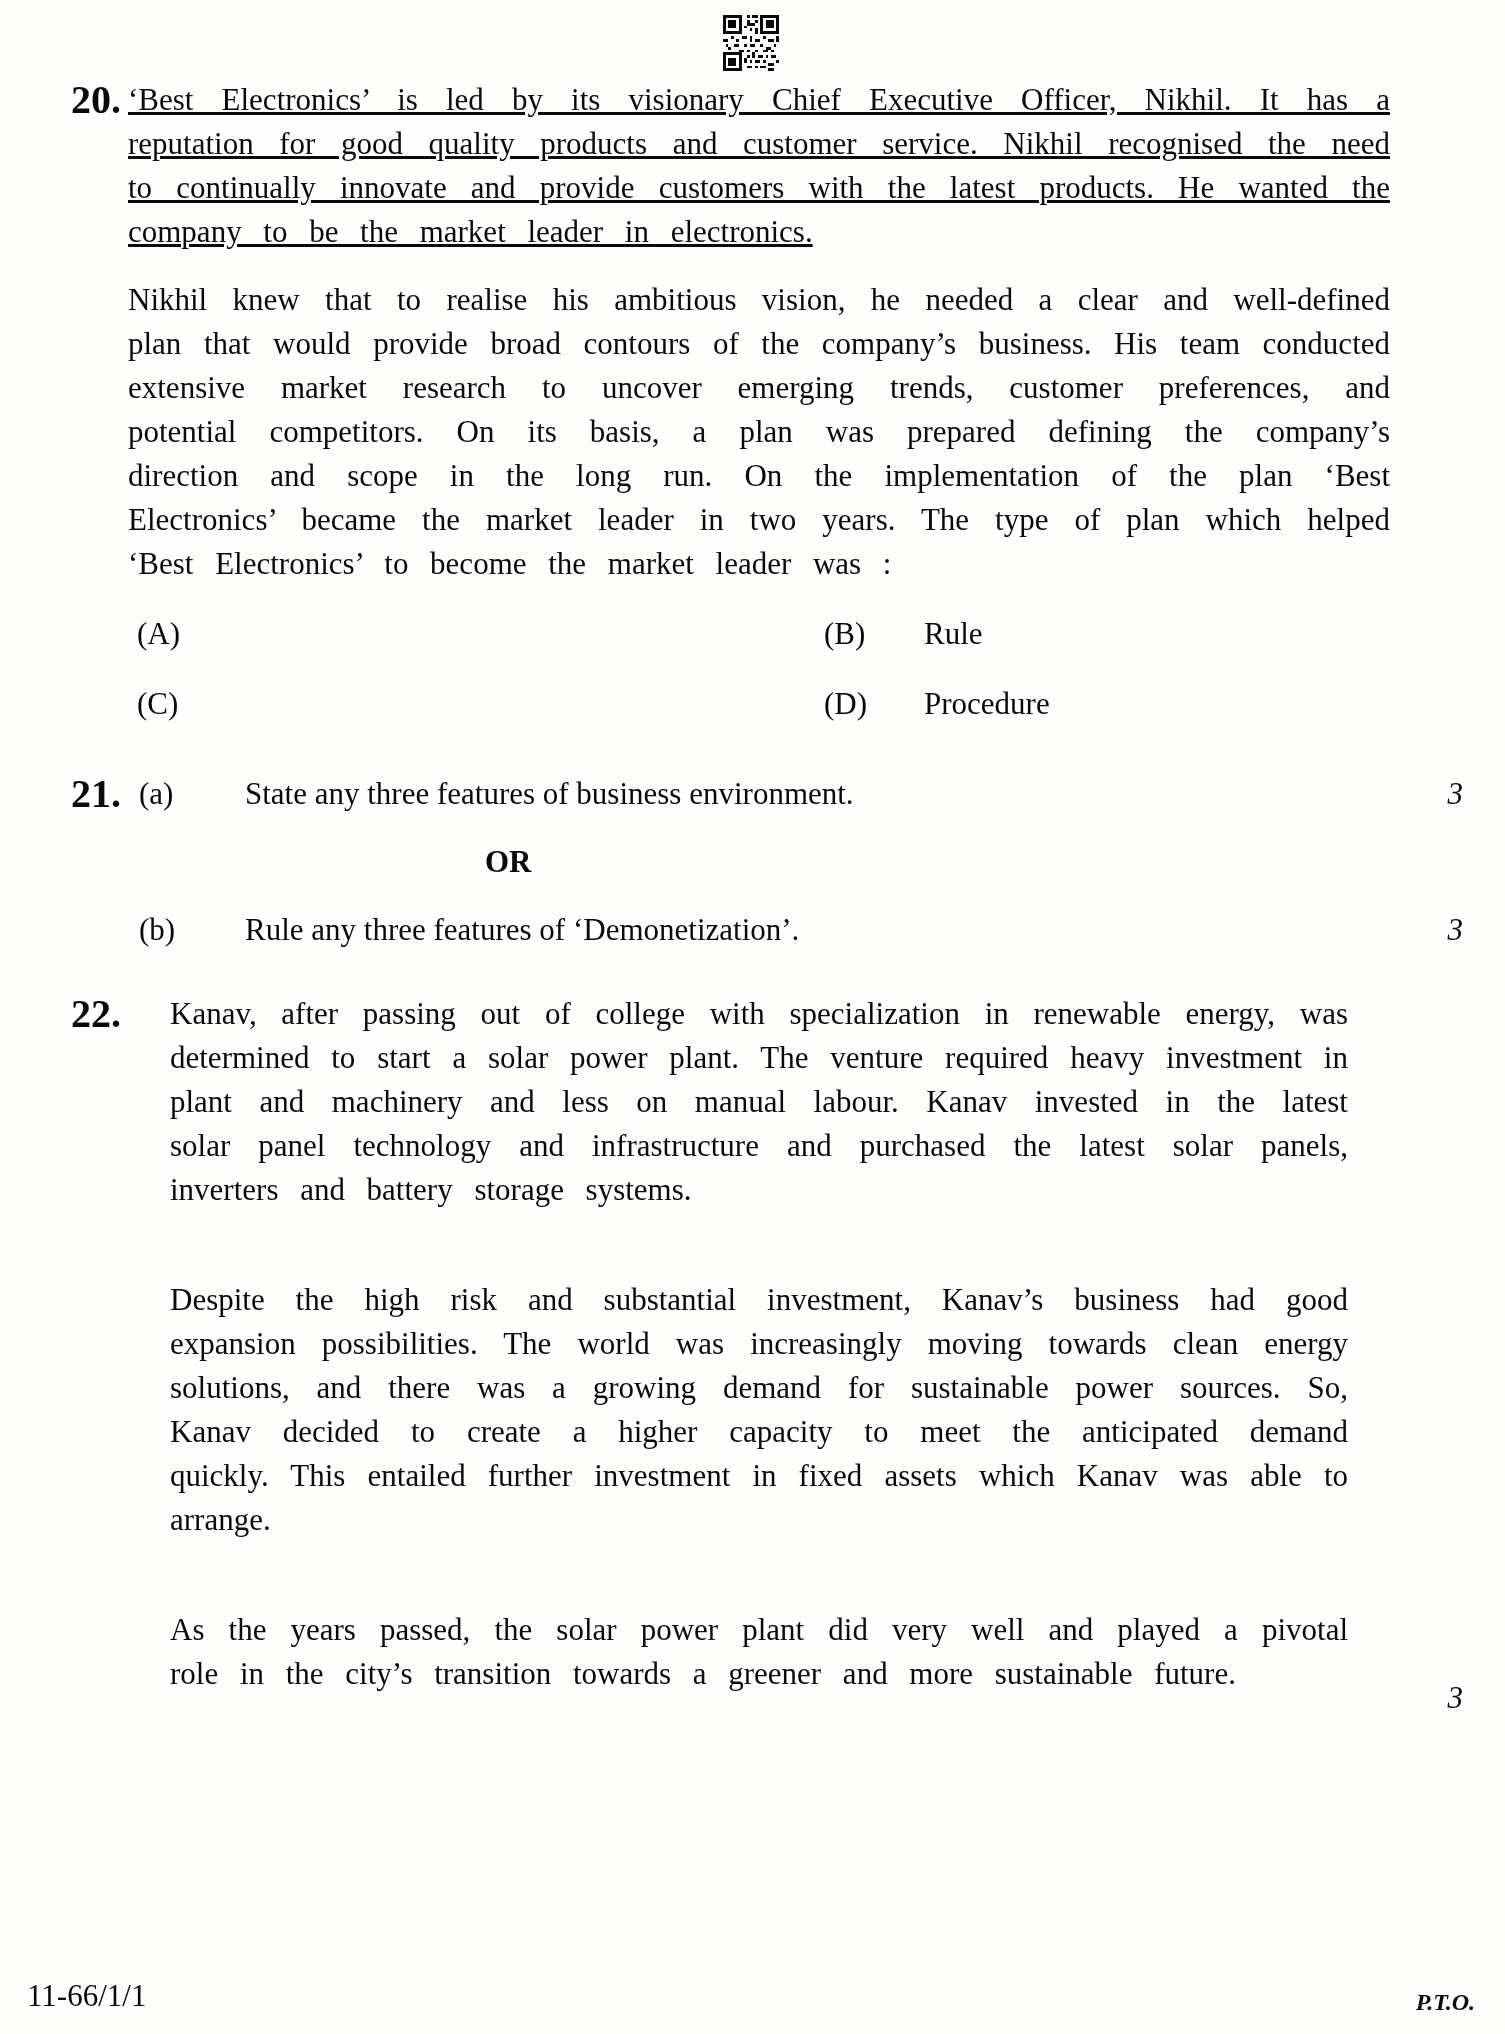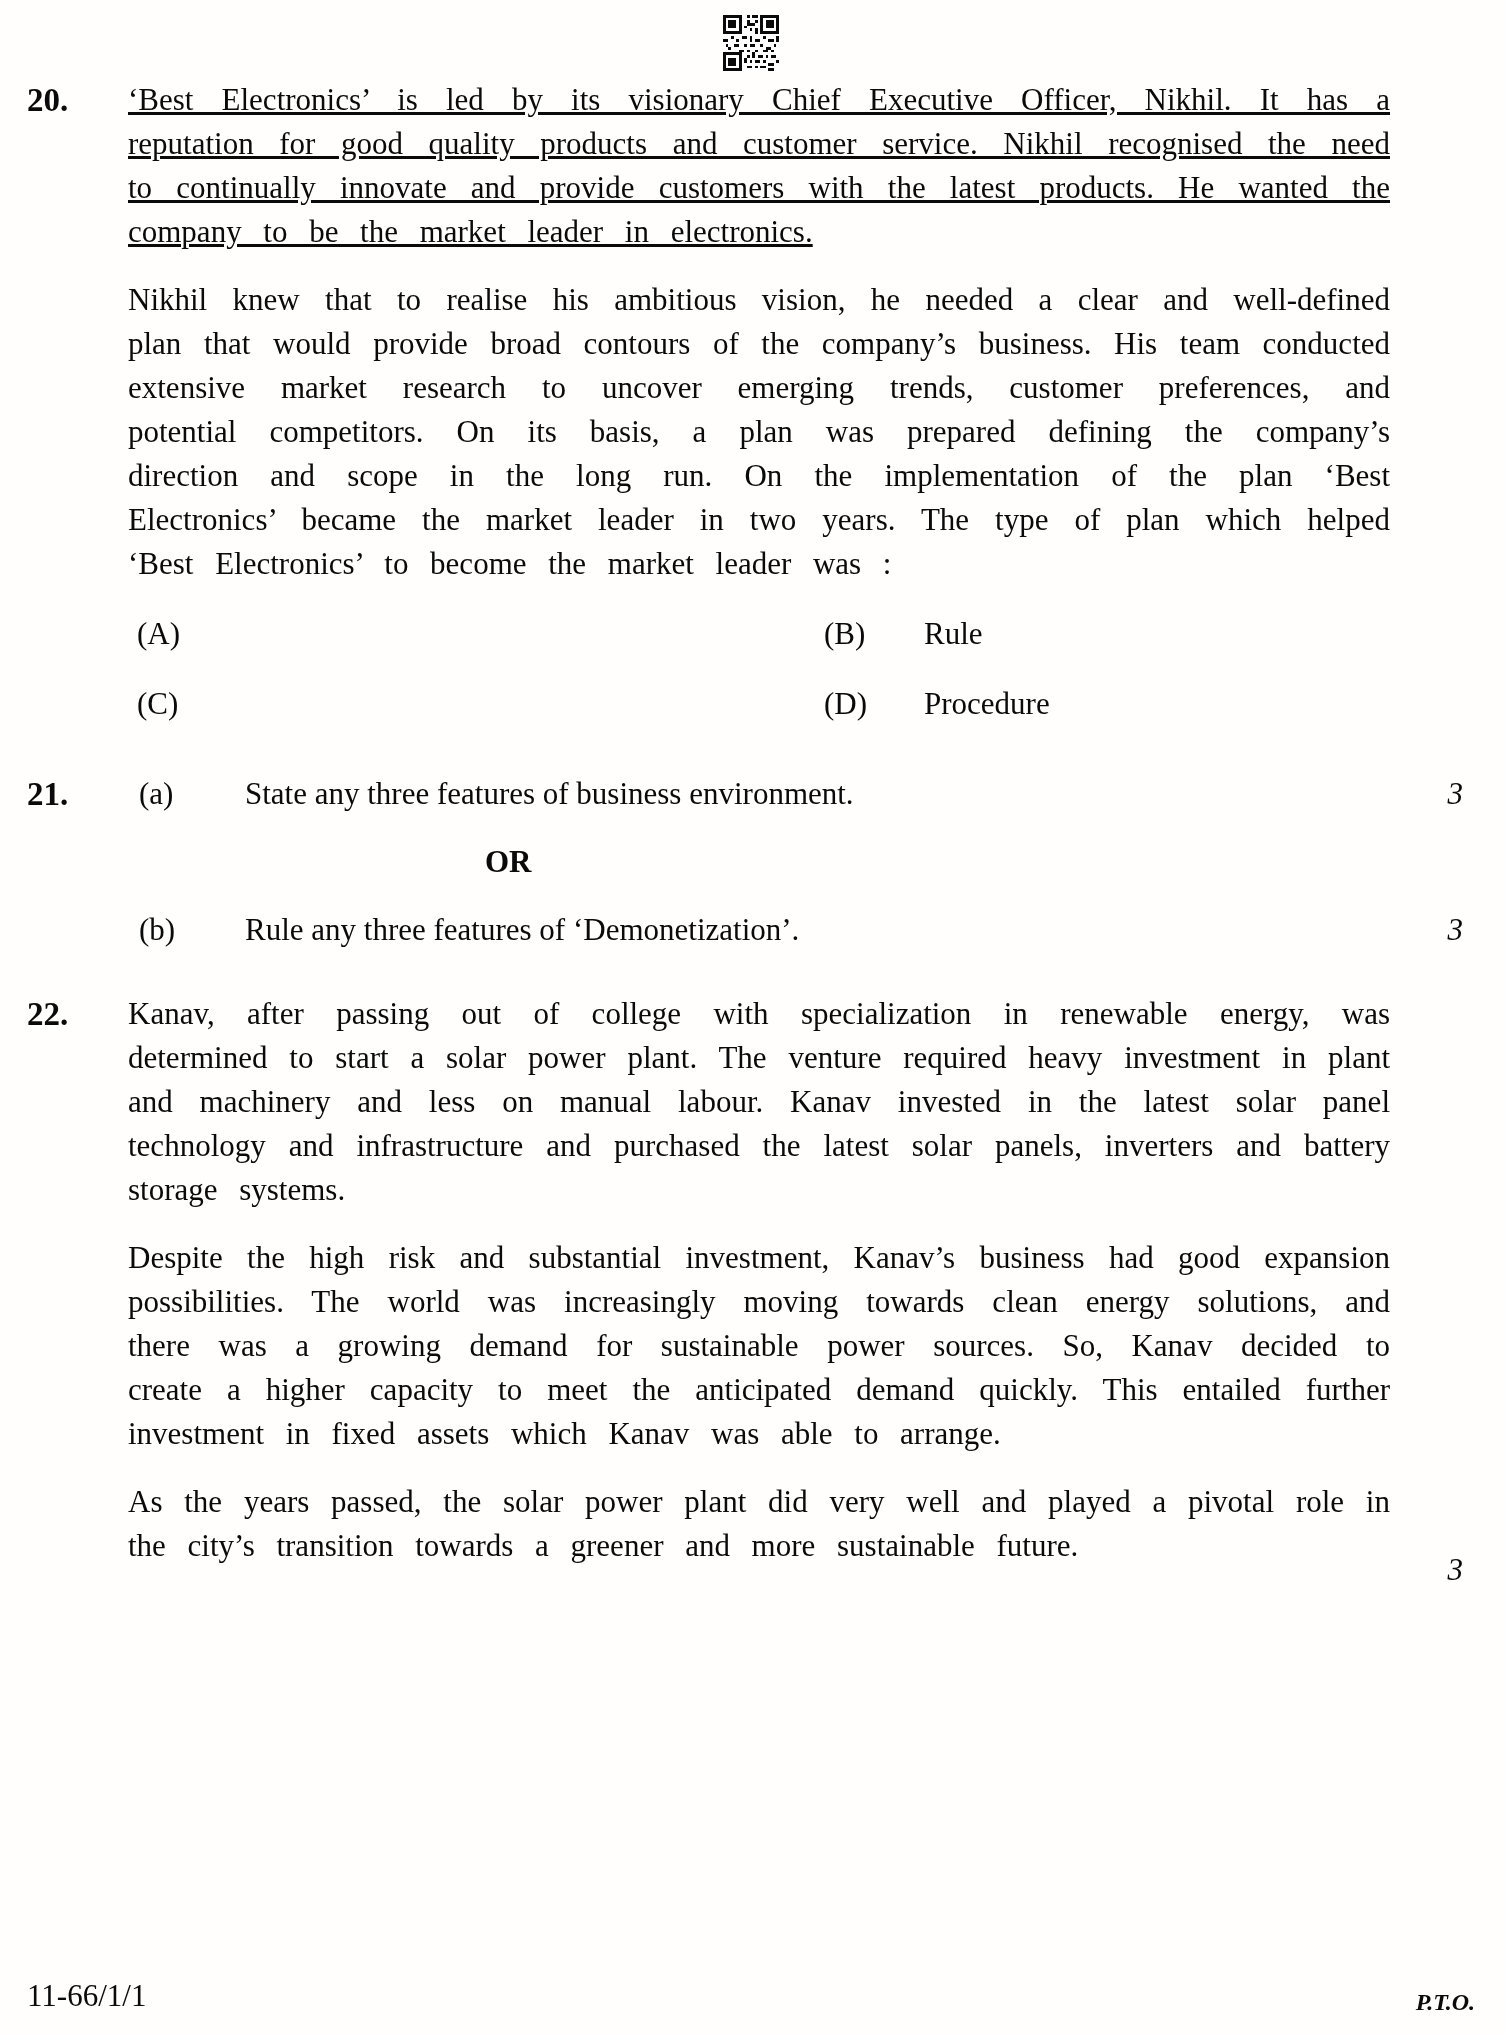--- a/index.html
+++ b/index.html
@@ -20,21 +20,21 @@
 
   
   .q {
     display:grid;
     grid-template-columns:101px 1fr 85px;
     align-items:start;
   }
   .qnum {
     grid-column:1;
     font-weight:bold;
-    font-size:33px; line-height:44px;
+    font-size:40px; line-height:44px;margin-left:44px;
   }
   .para {
     grid-column:2;
     font-size:31px; line-height:44px;
     text-align:justify;
     word-spacing:0.45em;
     margin:0 0 24px 0;
   }
   .para.last { margin-bottom:0; }
 
@@ -71,21 +71,21 @@
     grid-column:3;
     font-style:italic;
     font-size:31px; line-height:44px;
     text-align:right;
     padding-right:12px;
   }
   .marks.end { align-self:end; }
 
   .q20 { margin-top:6px; }
   .q21 { margin-top:46px; }
-  .q22 { margin-top:40px; }
+  .q22 { margin-top:40px;gap:42px; }
 
   
   .footer {
     position:absolute;
     left:27px; right:30px; bottom:16px;
     height:52px;
   }
   .paper-code {
     position:absolute; left:0; bottom:4px;
     font-size:31px;

